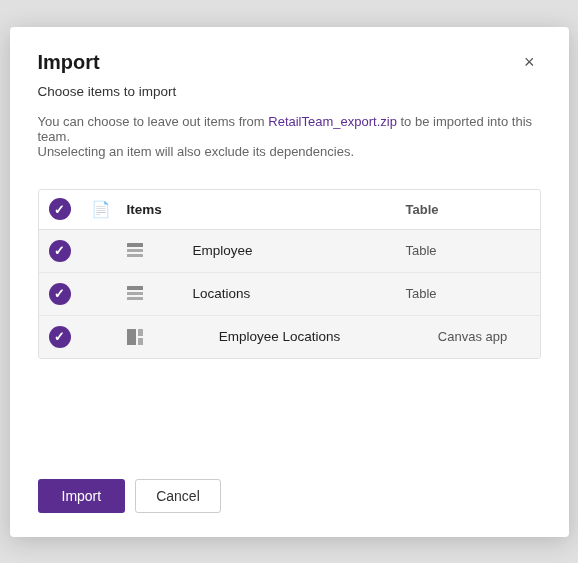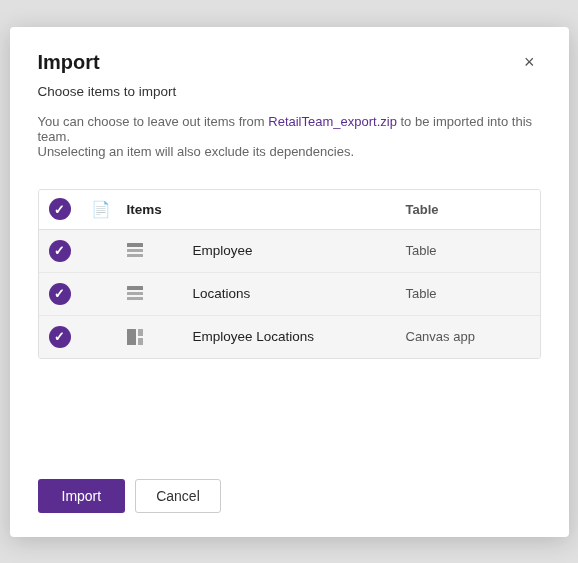--- a/index.html
+++ b/index.html
@@ -80,20 +80,21 @@
       display: grid;
       grid-template-columns: 42px 42px 1fr 140px;
       background: #f5f5f5;
       border-bottom: 1px solid #e8e8e8;
       padding: 10px 0;
       align-items: center;
       gap: 33px;
     }
     .table-row:last-child {
       border-bottom: none;
+      text-align: center;
     }
     .cell-check {
       display: flex;
       align-items: center;
       justify-content: center;
     }
     .cell-icon {
       display: flex;
       align-items: center;
       justify-content: center;

